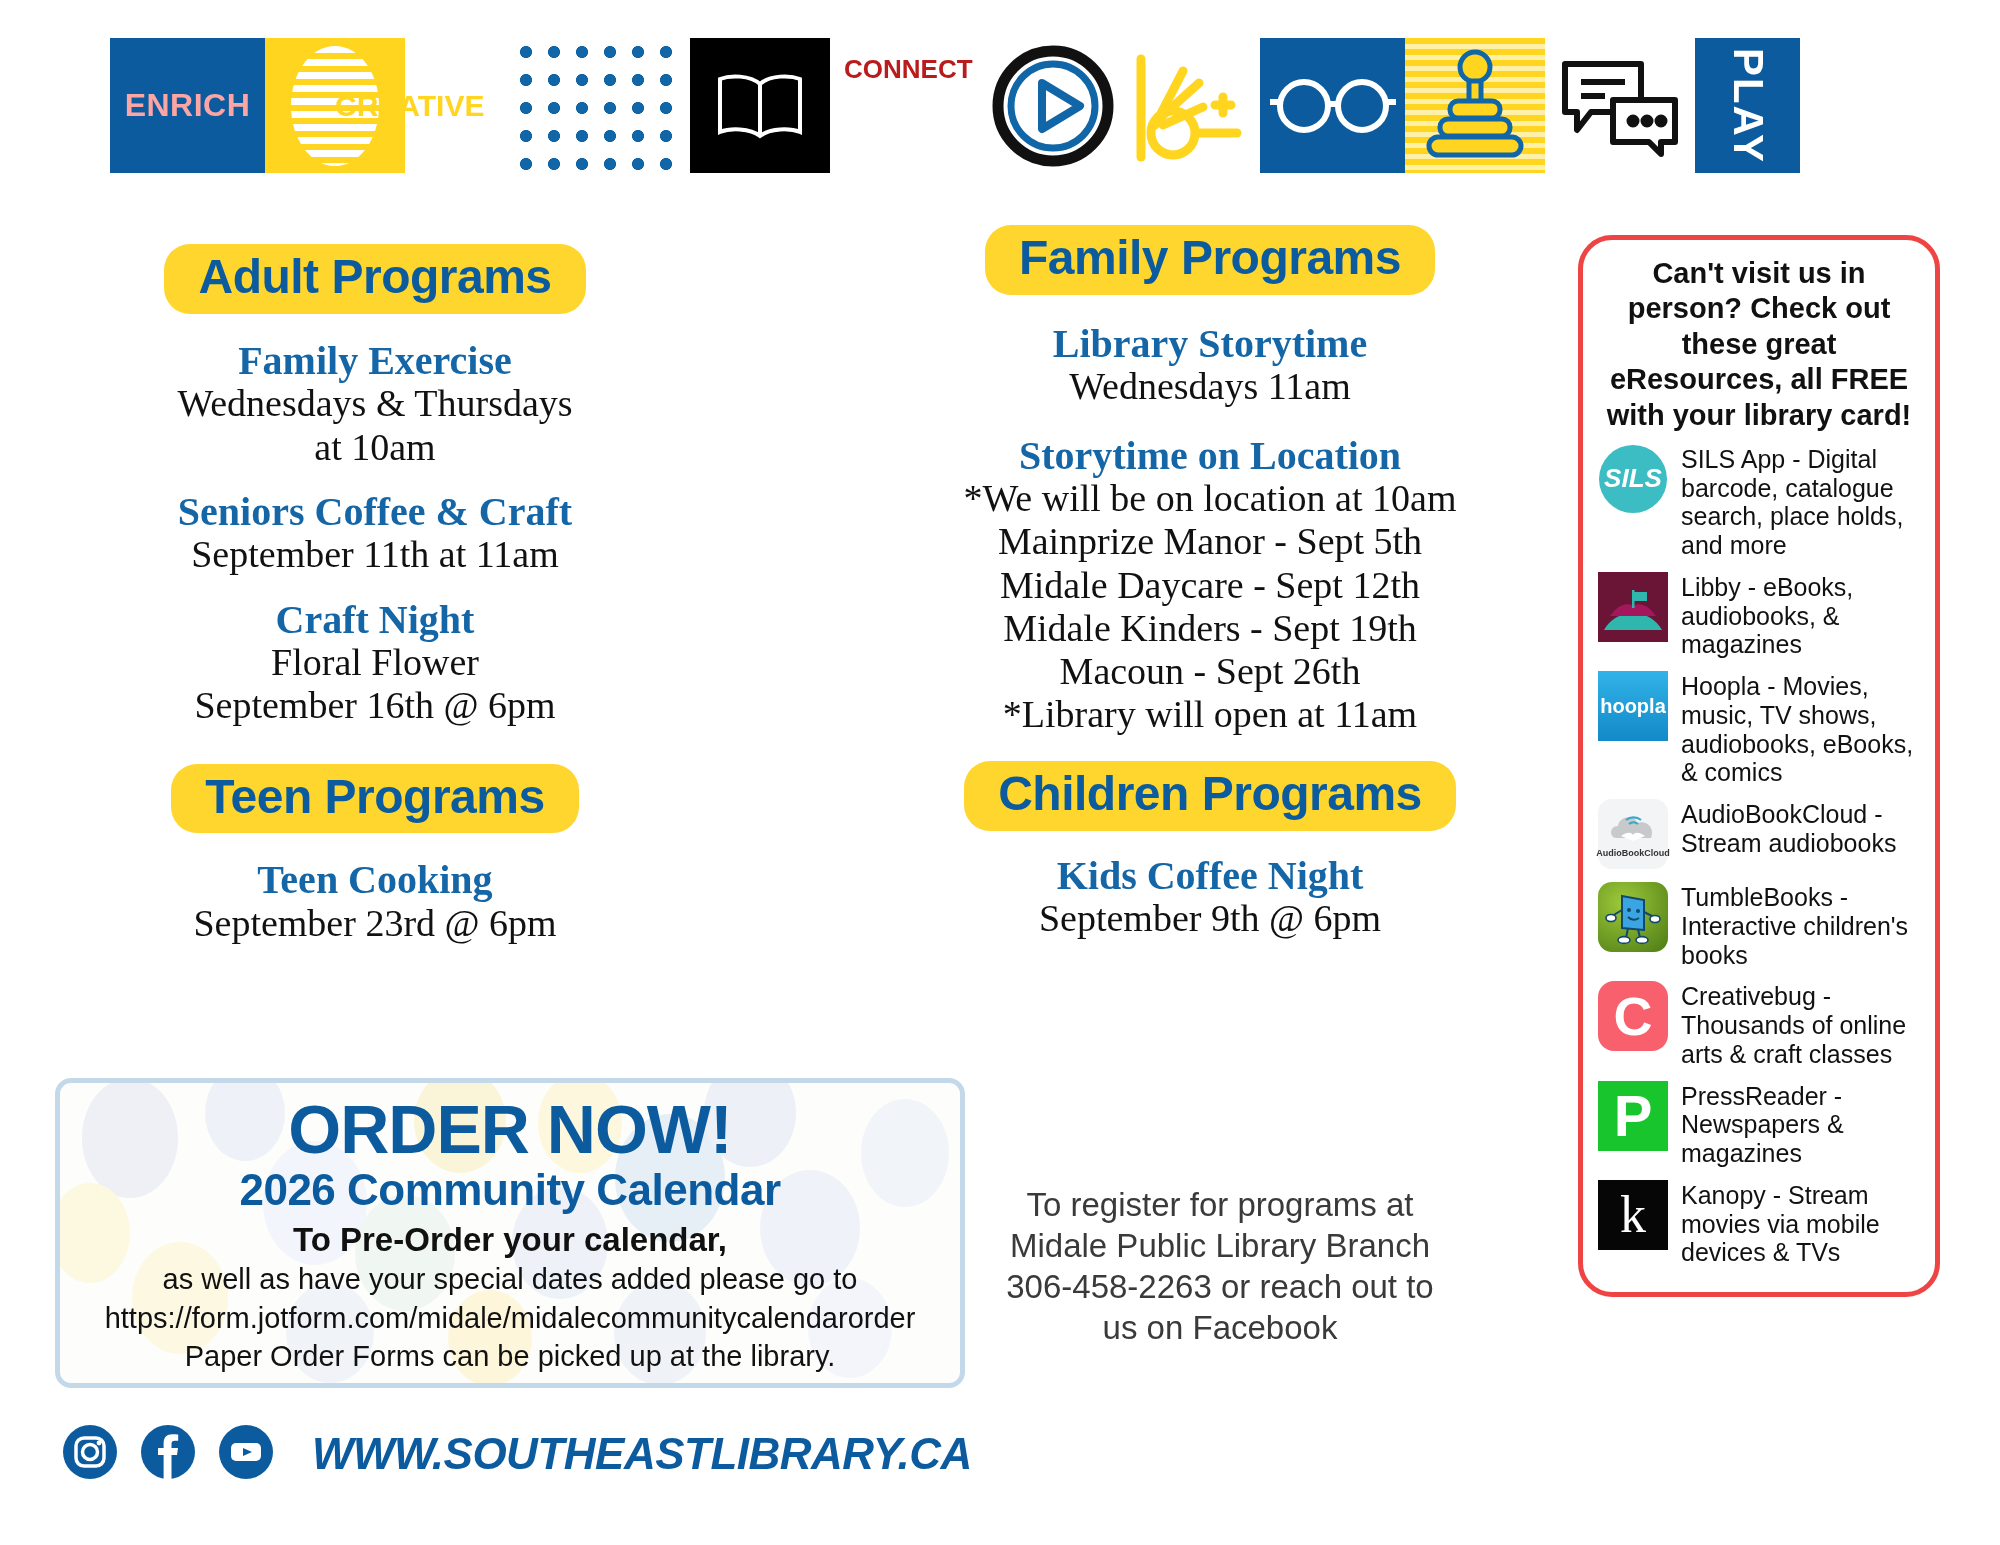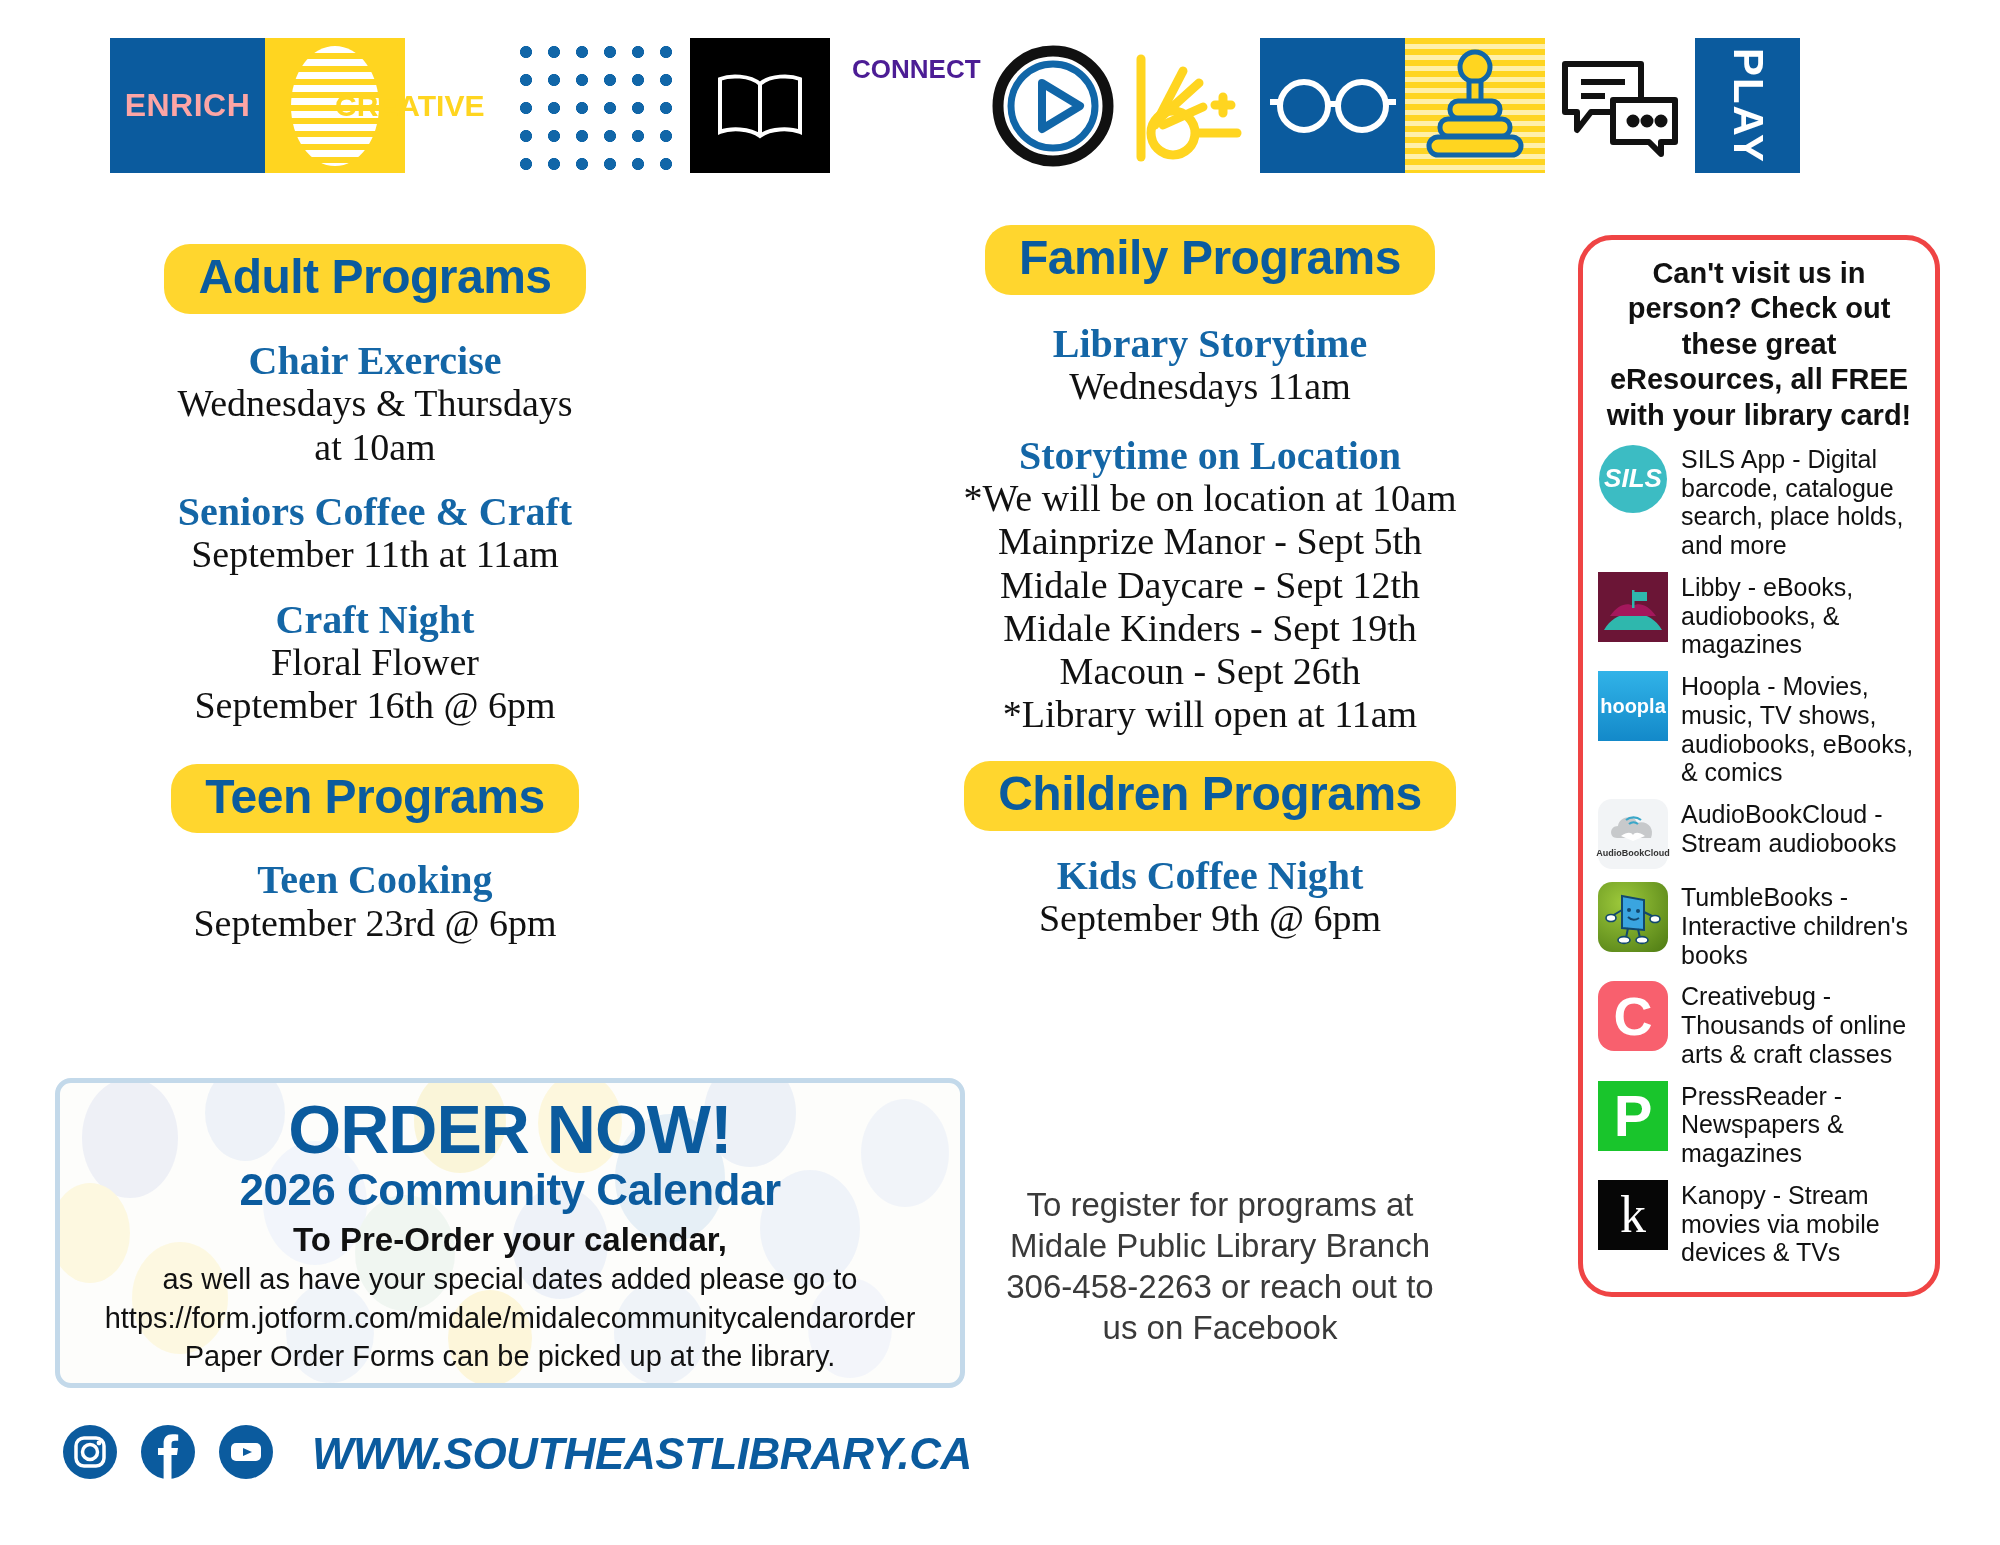--- a/index.html
+++ b/index.html
@@ -24,21 +24,21 @@
     background:repeating-linear-gradient(to bottom,#ffffff 0 7px,#ffd520 7px 13px);
   }
   .bn-creative{width:100px;display:flex;align-items:center;}
   .bn-creative span{color:#ffd520;font-weight:bold;font-size:30px;letter-spacing:0px;margin-left:-70px;}
   .bn-dots{width:185px;display:flex;align-items:center;justify-content:center;}
   .dotgrid{width:175px;height:135px;
     background-image:radial-gradient(#1166a8 30%, transparent 31%);
     background-size:28px 28px;background-position:2px 0;}
   .bn-book{width:140px;background:#000000;display:flex;align-items:center;justify-content:center;}
   .bn-connect{width:155px;position:relative;}
-  .bn-connect span{position:absolute;top:16px;left:14px;color:#4c1d95;font-weight:bold;font-size:26px;margin-left:8px;}
+  .bn-connect span{position:absolute;top:16px;left:14px;color:#b91c1c;font-weight:bold;font-size:26px;}
   .bn-play{width:135px;display:flex;align-items:center;justify-content:center;}
   .bn-hand{width:140px;display:flex;align-items:center;justify-content:center;}
   .bn-glasses{width:145px;background:#0b5b9e;display:flex;align-items:center;justify-content:center;}
   .bn-stack{width:140px;
     background:repeating-linear-gradient(to bottom,#ffd520 0 6px,#fff0a8 6px 11px);
     display:flex;align-items:center;justify-content:center;}
   .bn-chat{width:150px;display:flex;align-items:center;justify-content:center;}
   .bn-playword{width:105px;background:#0b5b9e;position:relative;overflow:hidden;}
   .bn-playword span{
     position:absolute;left:50%;top:50%;
@@ -235,21 +235,21 @@
   </div>
 </div>
 
 <div class="col-left">
 
   <div class="pill-wrap">
     <span class="pill">Adult Programs</span>
   </div>
 
   <div class="prog" style="margin-top:26px;">
-    <div class="prog-title">Chair Exercise</div>
+    <div class="prog-title">Family Exercise</div>
     <div class="prog-line">Wednesdays &amp; Thursdays</div>
     <div class="prog-line">at 10am</div>
   </div>
 
   <div class="prog">
     <div class="prog-title">Seniors Coffee &amp; Craft</div>
     <div class="prog-line">September 11th at 11am</div>
   </div>
 
   <div class="prog">

